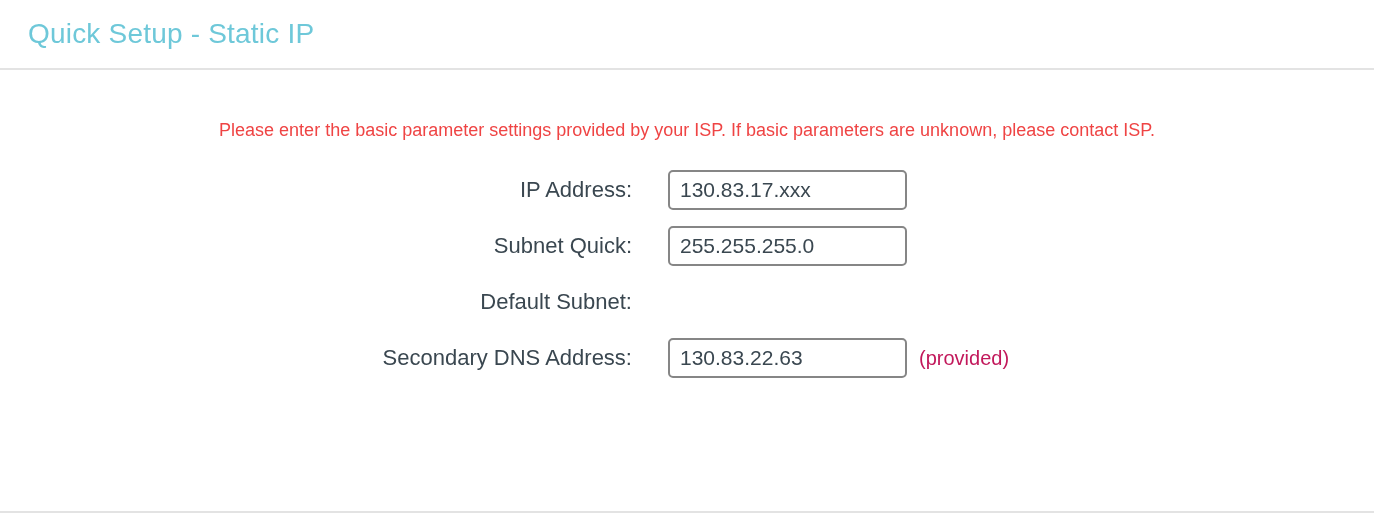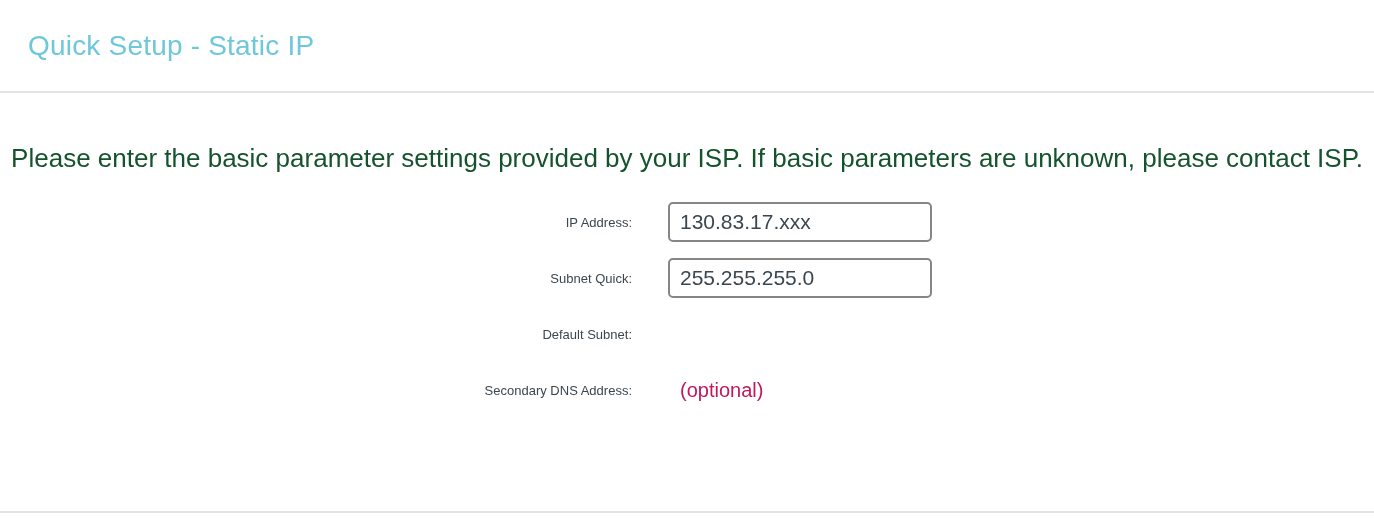--- a/index.html
+++ b/index.html
@@ -11,21 +11,21 @@
     width: 1374px;
     height: 532px;
     font-family: "Liberation Sans", sans-serif;
     color: #3a4750;
     overflow: hidden;
     position: relative;
   }
 
   
   .page-header {
-    height: 91px;
+    height: 68px;
     box-sizing: border-box;
     padding: 0 0 0 28px;
     display: flex;
     align-items: center;
   }
   .page-title {
     font-size: 28px;
     font-weight: normal;
     letter-spacing: 0.2px;
     color: #6ec8d9;
@@ -48,57 +48,57 @@
     background: #e3e3e3;
   }
 
   
   .content {
     padding-top: 0;
   }
 
   .intro-text {
     text-align: center;
-    font-size: 26px;
-    color: #14532d;
+    font-size: 18px;
+    color: #ef4444;
     margin: 0;
     padding-top: 50px;
     line-height: 1.2;
     white-space: nowrap;
   }
 
   .form {
     margin-top: 28px;
   }
 
   .form-row {
     display: flex;
     align-items: center;
     height: 40px;
     margin-bottom: 16px;
   }
 
   .form-label {
     width: 632px;
     text-align: right;
-    font-size: 13px;
+    font-size: 22px;
     color: #3a4750;
     padding-right: 0;
     line-height: 1;
     white-space: nowrap;
   }
 
   .field-wrap {
     display: flex;
     align-items: center;
     margin-left: 36px;
   }
 
   .text-input {
-    width: 264px;
+    width: 239px;
     height: 40px;
     box-sizing: border-box;
     border: 2px solid #868686;
     border-radius: 5px;
     background: #ffffff;
     font-family: "Liberation Sans", sans-serif;
     font-size: 21px;
     color: #3a4750;
     padding: 0 10px;
     line-height: 36px;
@@ -143,20 +143,21 @@
     </div>
 
     <div class="form-row">
       <div class="form-label">Default Subnet:</div>
     </div>
 
 
     <div class="form-row">
       <div class="form-label">Secondary DNS Address:</div>
       <div class="field-wrap">
-        <span class="optional-note">(optional)</span>
+        <input class="text-input" type="text" value="130.83.22.63" style="">
+        <span class="optional-note">(provided)</span>
       </div>
     </div>
 
   </div>
 </div>
 
 <div class="divider-bottom"></div>
 
 </body></html>

